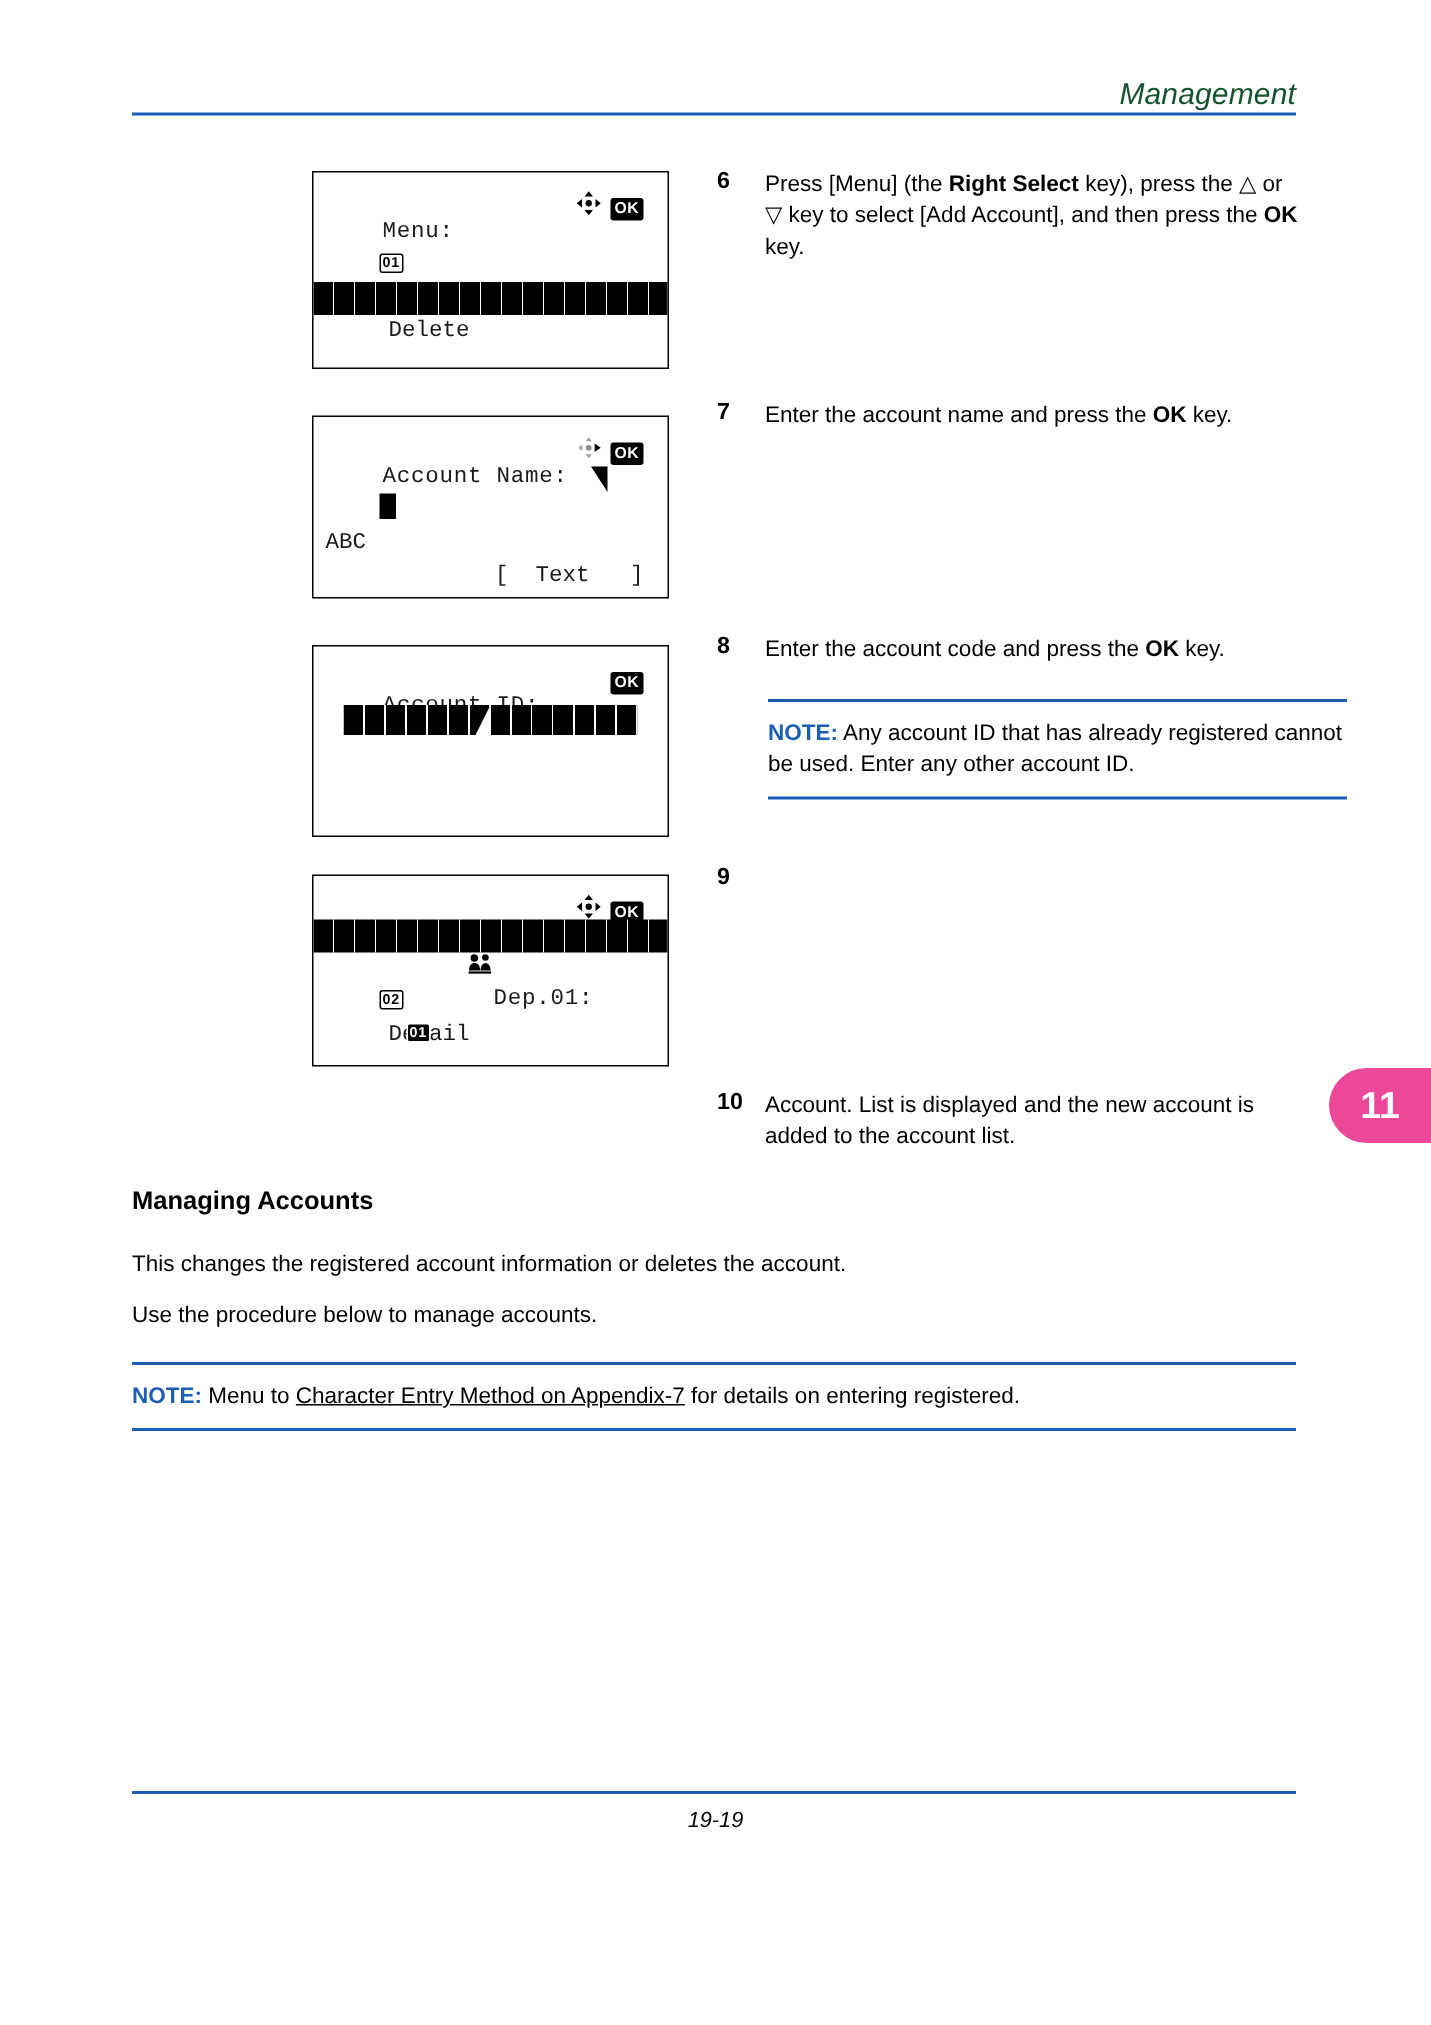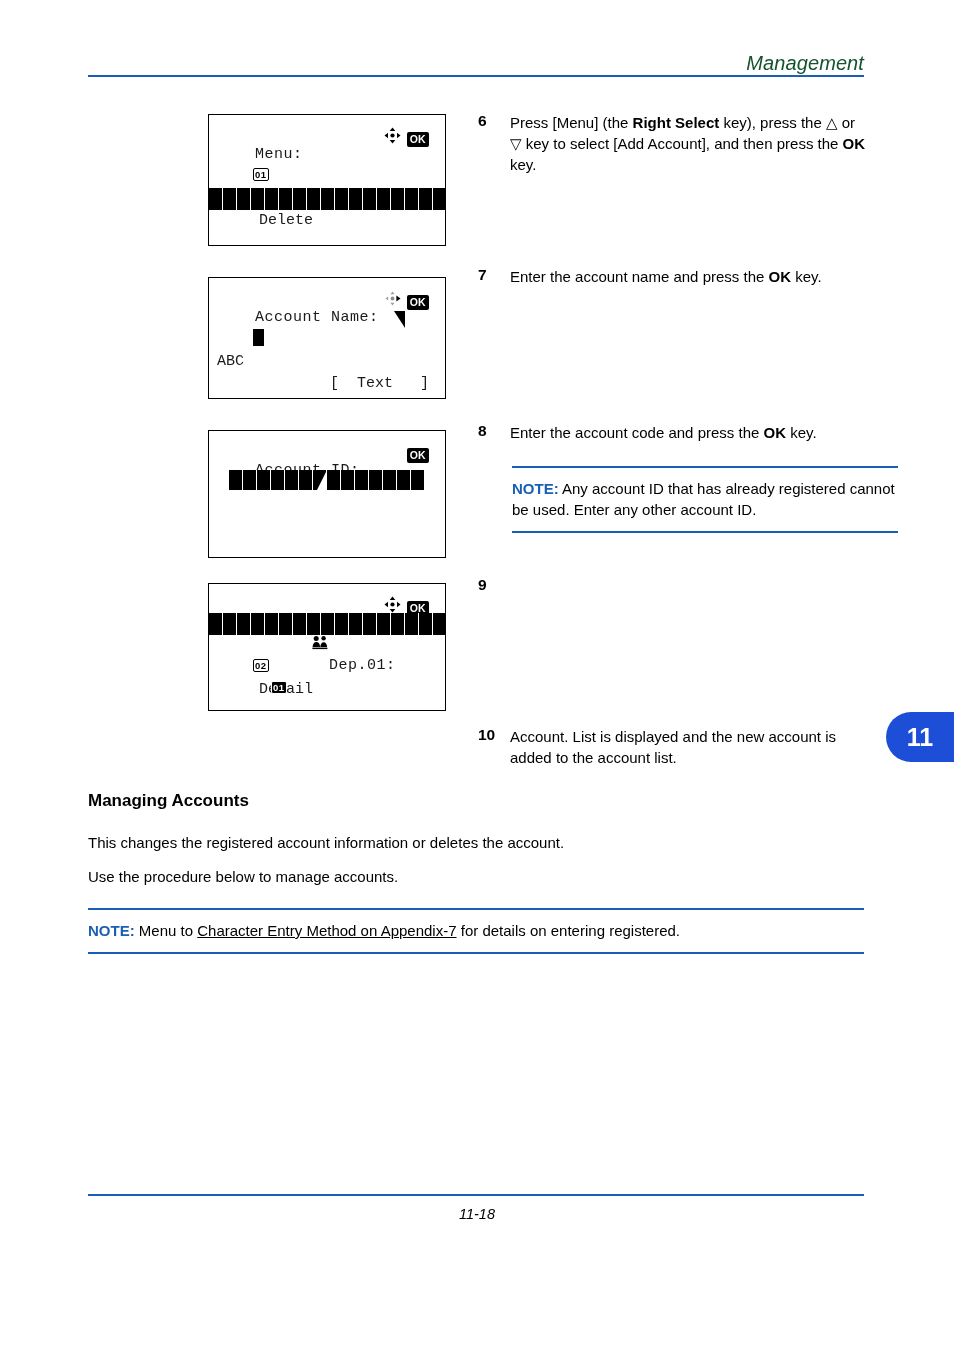--- a/index.html
+++ b/index.html
@@ -55,21 +55,21 @@
     font-style: italic;
   }
 
   
   .page-tab {
     position: absolute;
     top: 712px;
     right: 0px;
     width: 68px;
     height: 50px;
-    background: #1d4ed8;
+    background: #ec4899;
     border-top-left-radius: 25px;
     border-bottom-left-radius: 25px;
     color: #ffffff;
     font-size: 25px;
     font-weight: bold;
     display: flex;
     align-items: center;
     justify-content: center;
     padding-right: 0;
     box-sizing: border-box;
@@ -404,13 +404,13 @@
 <div class="sec-heading">Managing Accounts</div>
 <div class="body-para" style="top:832px;">This changes the registered account information or deletes the account.</div>
 <div class="body-para" style="top:866px;">Use the procedure below to manage accounts.</div>
 
 <div class="note-box" style="top:908px; left:88px; width:776px;">
   <span class="note-label">NOTE:</span>
   <span>Menu to </span><span class="ulink">Character Entry Method on Appendix-7</span><span> for details on entering registered.</span>
 </div>
 
 <div class="footer-rule"></div>
-<div class="footer-text">11-18</div>
+<div class="footer-text">19-19</div>
 
 </body></html>

